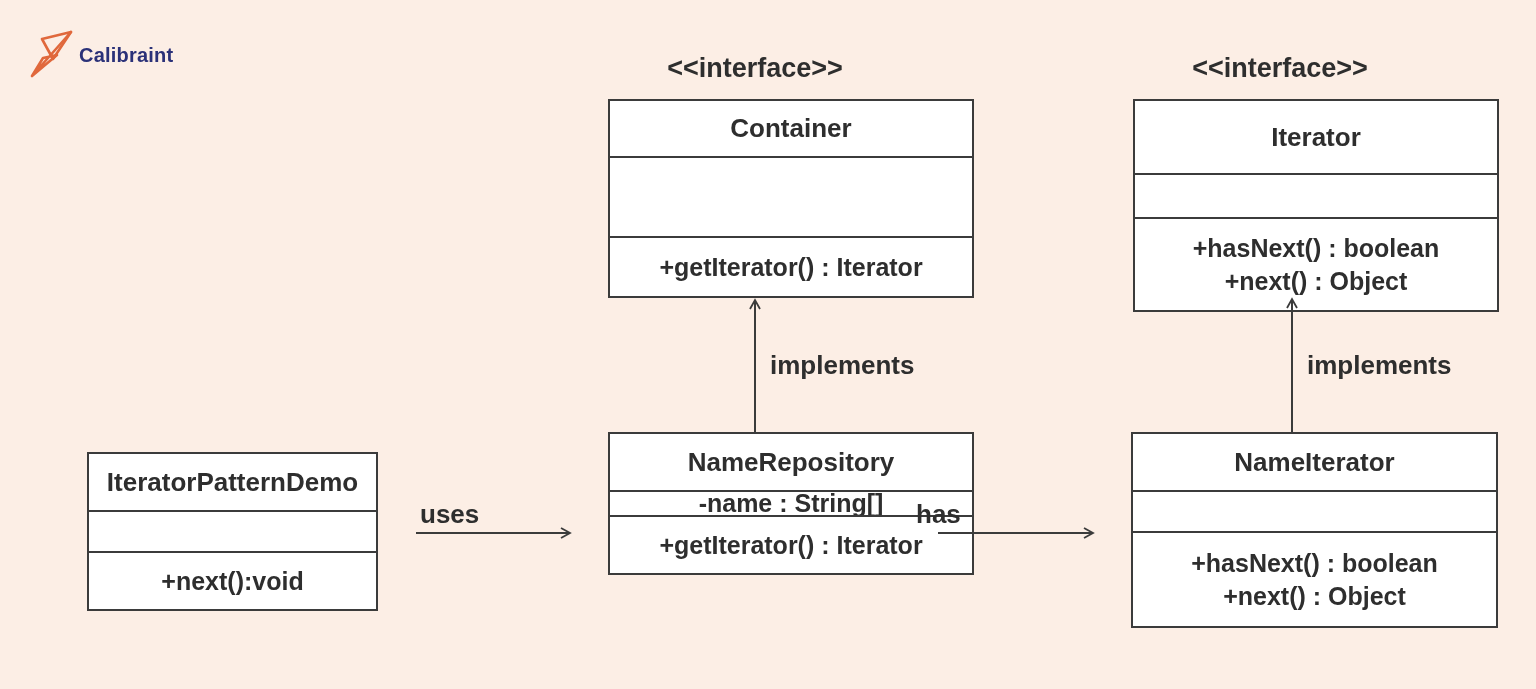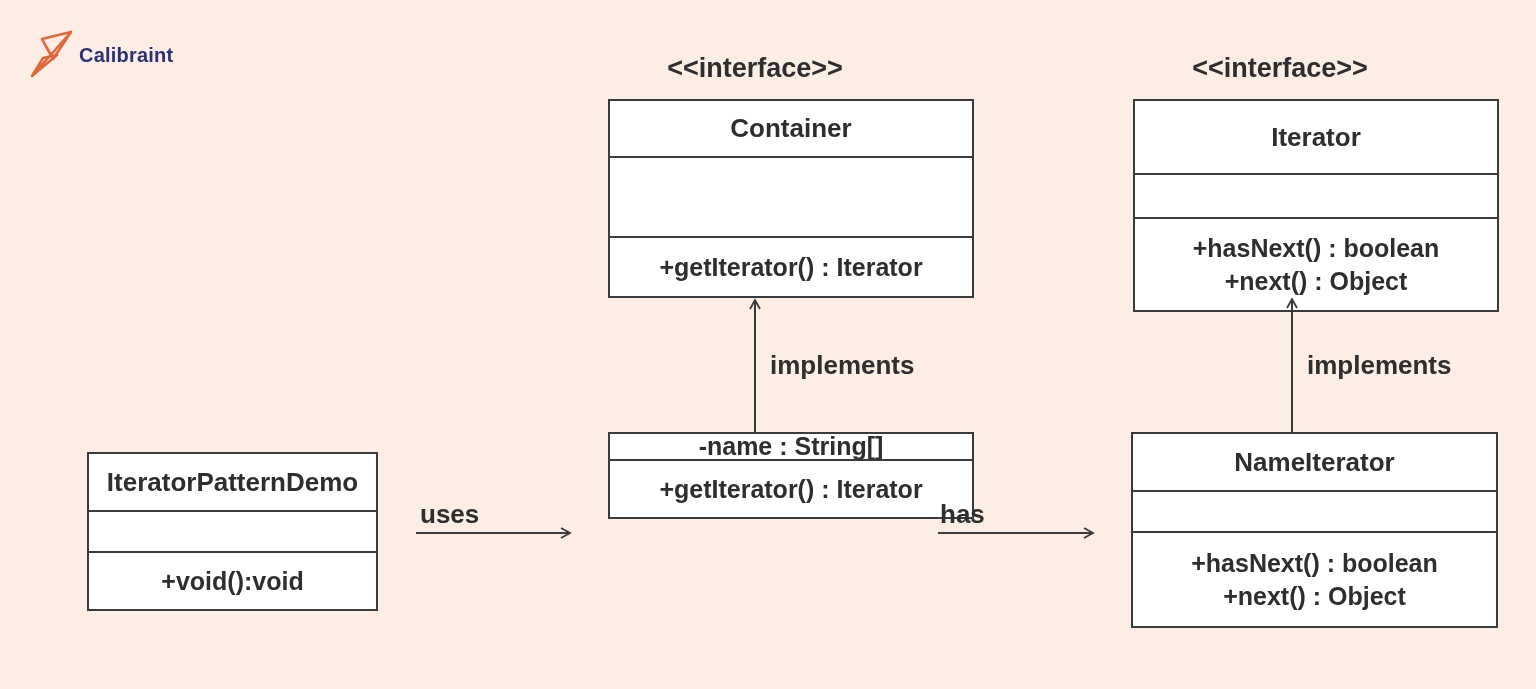--- a/index.html
+++ b/index.html
@@ -77,46 +77,47 @@
     <div class="sec" style="height:93px;">
       <div>+hasNext() : boolean</div>
       <div>+next() : Object</div>
     </div>
   </div>
 
   <div class="uml-box" style="left:51px; top:452px; width:291px;">
     <div class="sec title" style="height:56px;">IteratorPatternDemo</div>
     <div class="sec" style="height:41px;"></div>
     <div class="sec" style="height:58px;">
-      <div>+void():void</div>
+      <div>+next():void</div>
     </div>
   </div>
 
   <div class="uml-box" style="left:572px; top:432px; width:366px;">
+    <div class="sec title" style="height:56px;">NameRepository</div>
     <div class="sec" style="height:25px;">
       <div>-name : String[]</div>
     </div>
     <div class="sec" style="height:58px;">
       <div>+getIterator() : Iterator</div>
     </div>
   </div>
 
   <div class="uml-box" style="left:1095px; top:432px; width:367px;">
     <div class="sec title" style="height:56px;">NameIterator</div>
     <div class="sec" style="height:41px;"></div>
     <div class="sec" style="height:95px;">
       <div>+hasNext() : boolean</div>
       <div>+next() : Object</div>
     </div>
   </div>
 
   <div class="rel-label" style="left:770px; top:350px;">implements</div>
   <div class="rel-label" style="left:1307px; top:350px;">implements</div>
   <div class="rel-label centered" style="left:420px; top:499px; width:148px;">uses</div>
-  <div class="rel-label centered" style="left:940px; top:499px; width:152px;">has</div>
+  <div class="rel-label centered" style="left:916px; top:499px; width:152px;">has</div>
 
   <svg id="arrows">
     <defs>
       <marker id="arrowhead" markerWidth="16" markerHeight="16" refX="11" refY="6" orient="auto" markerUnits="userSpaceOnUse">
         <path d="M2,1 L11,6 L2,11" fill="none" stroke="#3B3B3B" stroke-width="1.8"></path>
       </marker>
     </defs>
     <line x1="755" y1="432" x2="755" y2="300" stroke="#3B3B3B" stroke-width="2" marker-end="url(#arrowhead)"></line>
     <line x1="1292" y1="432" x2="1292" y2="299" stroke="#3B3B3B" stroke-width="2" marker-end="url(#arrowhead)"></line>
     <line x1="416" y1="533" x2="570" y2="533" stroke="#3B3B3B" stroke-width="2" marker-end="url(#arrowhead)"></line>

